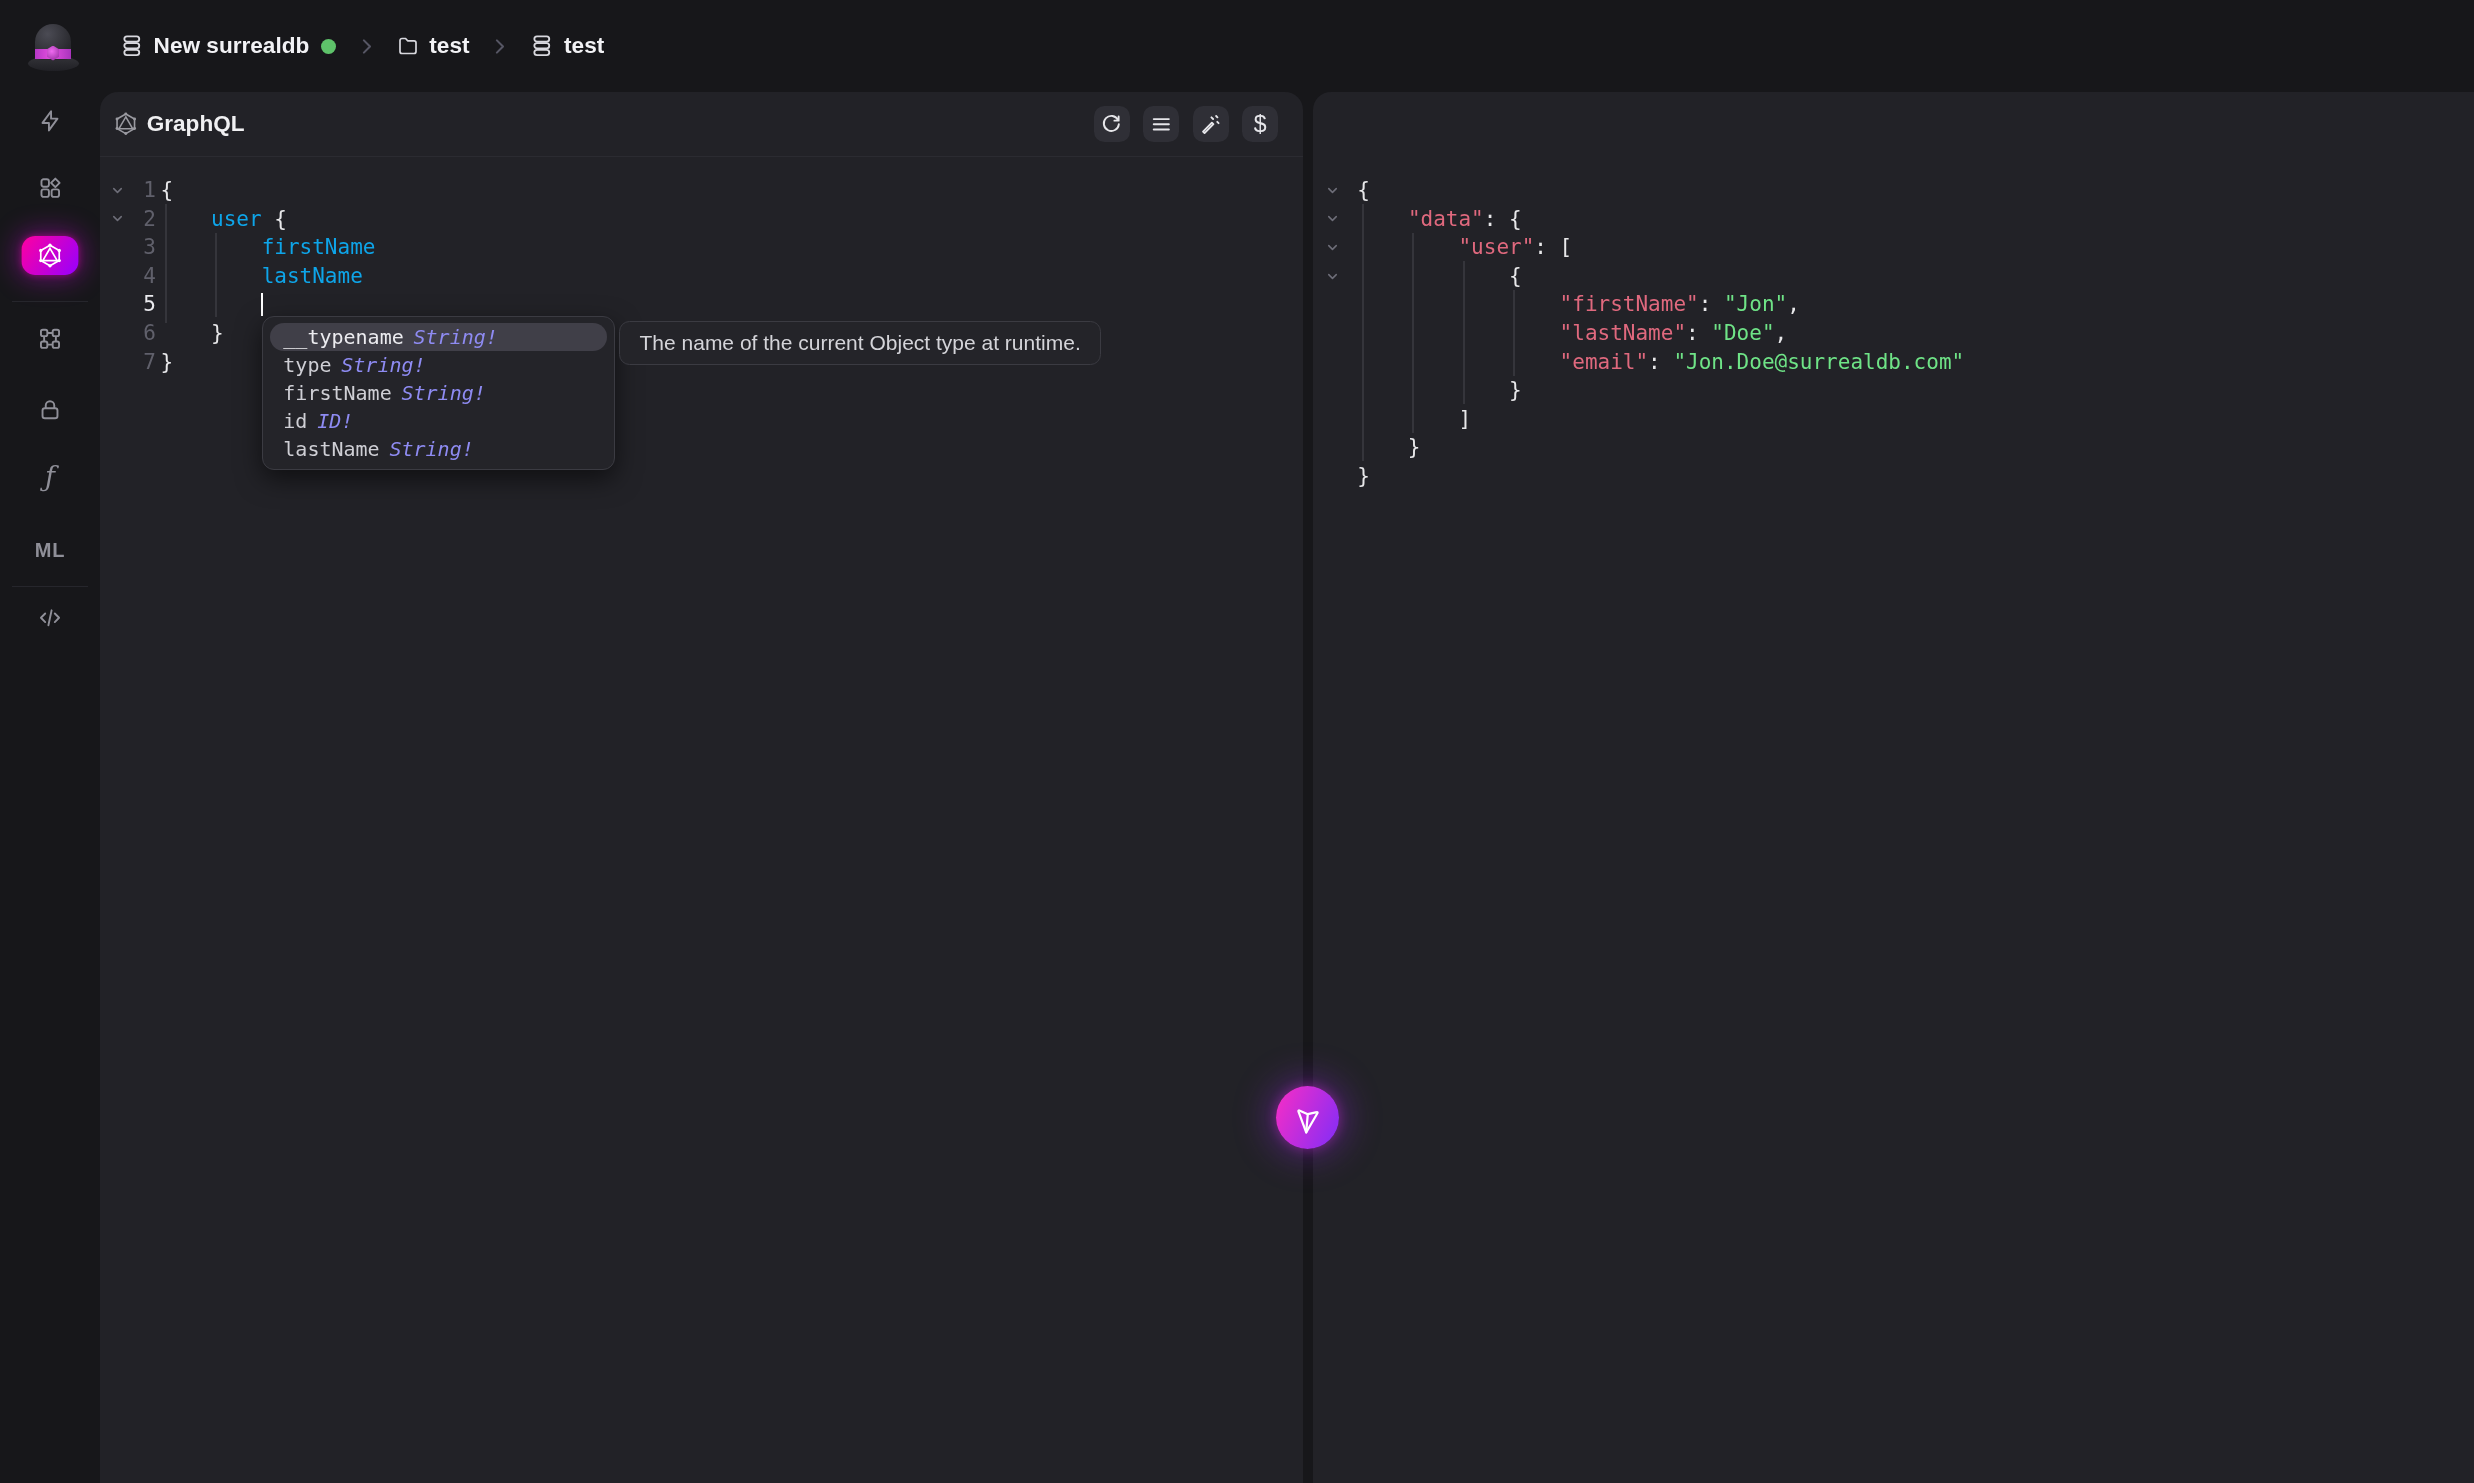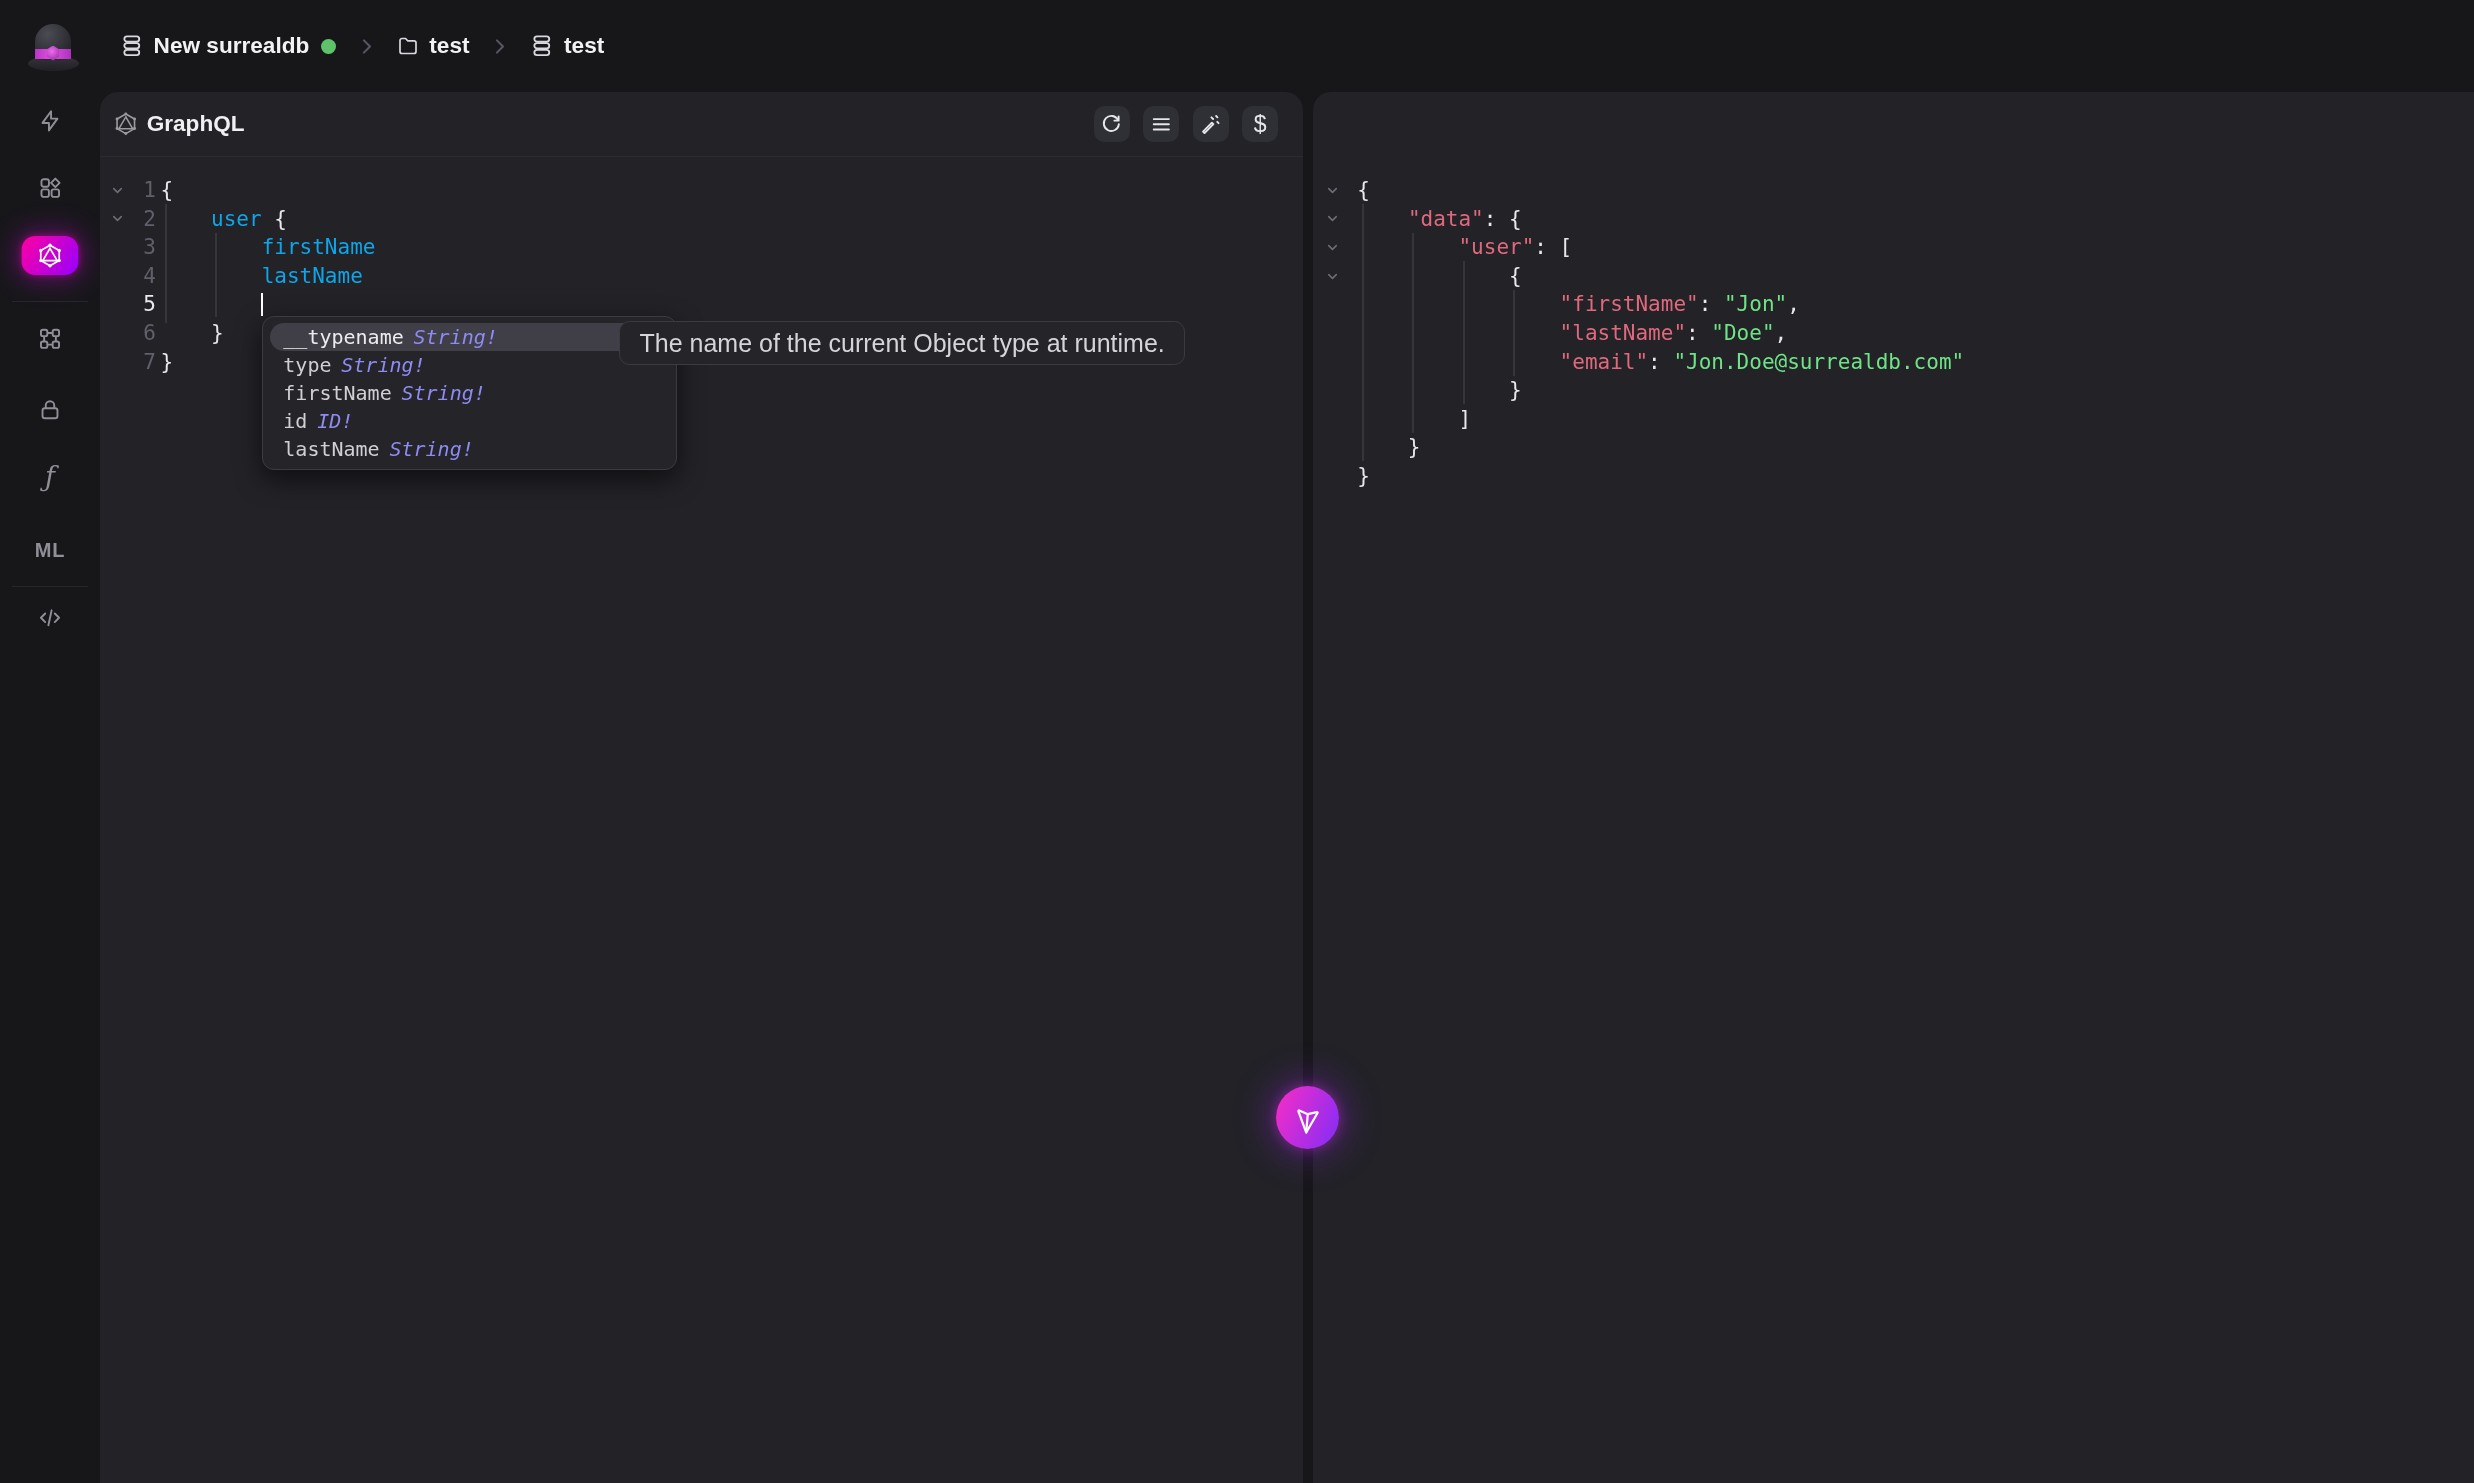--- a/index.html
+++ b/index.html
@@ -66,31 +66,31 @@
   .ed-code { margin-left:4.5px; white-space:pre; }
   .rs-code { margin-left:5.3px; white-space:pre; }
   .c-punct { color:#e8e8ea; }
   .c-field { color:#0ea5e9; }
   .c-key   { color:#e0697e; }
   .c-str   { color:#6fe487; }
   .guide { position:absolute; width:1.5px; background:#35353b; }
   #cursor { position:absolute; left:161px; top:136px; width:2.3px; height:22.6px; background:#ffffff; }
 
   
-  #autocomplete { position:absolute; left:262px; top:316px; width:415px;
+  #autocomplete { position:absolute; left:262px; top:316px; width:353px;
       background:#242429; border:1.5px solid #3b3b42; border-radius:12px; padding:6px 0;
       box-shadow:0 9px 25.6px rgba(0,0,0,.55); z-index:30; }
   .ac-item { height:28px; display:flex; align-items:center; padding:0 13.5px; margin:0 6.8px;
       border-radius:14.3px; gap:9.8px;
       font-family:"DejaVu Sans Mono", monospace; font-size:20px; color:#cfcfd5; cursor:pointer; }
   .ac-item.selected { background:#403f48; color:#ececf0; }
   .ac-type { color:#8e8bf2; font-style:italic; }
   #ac-tooltip { position:absolute; left:619px; top:321px; height:44px; display:flex; align-items:center;
       padding:0 19.5px; background:#242429; border:1.5px solid #3b3b42; border-radius:10.5px;
-      font-size:25px; color:#d4d4d9; z-index:30; white-space:nowrap; }
+      font-size:21px; color:#d4d4d9; z-index:30; white-space:nowrap; }
 
   
   #fab { position:absolute; left:1276px; top:1086px; width:63px; height:63px; border-radius:50%;
       background: linear-gradient(115deg, #f02dc9 8%, #8e2df2 88%);
       box-shadow: 0 0 35px 7.5px rgba(150,40,235,.38), 0 0 12px rgba(235,45,205,.40);
       display:flex; align-items:center; justify-content:center; cursor:pointer; z-index:20; }
 </style>
 </head>
 <body>
 

